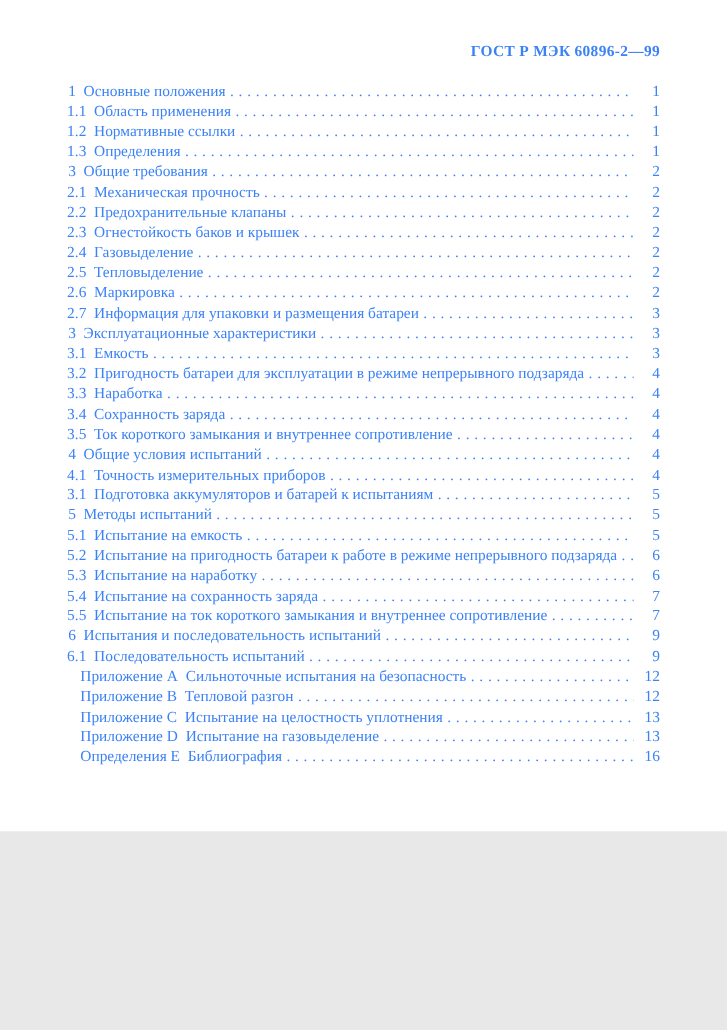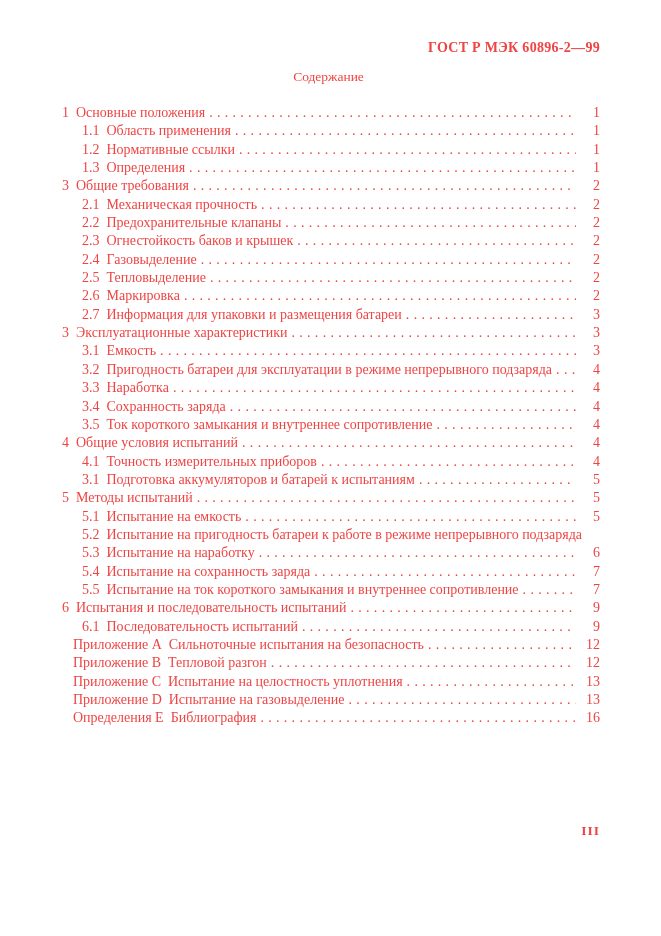--- a/index.html
+++ b/index.html
@@ -1,22 +1,22 @@
 <!DOCTYPE html>
 <html><head>
 <meta charset="utf-8">
 <style>
   html, body { margin: 0; padding: 0; background: #e8e8e8; }
   .page {
     position: relative;
     width: 661px;
-    height: 936px;
+    height: 756px;
     background: #ffffff;
     font-family: "Liberation Serif", "DejaVu Serif", serif;
-    color: #ef4444;
+    color: #3b82f6;
     box-sizing: border-box;
     padding: 40px 61px 0 57px;
     overflow: hidden;
   }
   .doc-code {
     text-align: right;
     font-weight: bold;
     font-size: 14px;
     line-height: 15px;
     letter-spacing: 0.3px;
@@ -32,21 +32,21 @@
     font-size: 14px;
   }
   .toc-row {
     display: flex;
     align-items: baseline;
     line-height: 18.35px;
     height: 18.35px;
     overflow: hidden;
   }
   .toc-row.section  { margin-left: 5px; }
-  .toc-row.sub      { margin-left: 25px; }
+  .toc-row.sub      { margin-left: 4px; }
   .toc-row.appendix { margin-left: 16px; }
   .toc-label {
     white-space: pre;
     flex: 0 0 auto;
   }
   .leader {
     flex: 1 1 auto;
     overflow: hidden;
     white-space: nowrap;
     padding-left: 4px;
@@ -66,21 +66,20 @@
     font-weight: bold;
     letter-spacing: 1px;
     margin-left: 22px;
   }
 </style>
 </head>
 <body>
 
 <div class="page">
   <div class="doc-code">ГОСТ Р МЭК 60896-2—99</div>
-  <div class="toc-title">Содержание</div>
   <div class="toc">
       <div class="toc-row section">
         <span class="toc-label">1  Основные положения</span>
         <span class="leader">. . . . . . . . . . . . . . . . . . . . . . . . . . . . . . . . . . . . . . . . . . . . . . . . . . . . . . . . . . . . . . . . . . . . . . . . . . . . . . . . . . . . . . . . . . . . . . . . . . . . . . . . . . . . . . . . . . . . . . . . . . . . . . . . . . . . . . . . . . . . . . . . . . . . . . . . . . . . . . . . </span>
         <span class="toc-page">1</span>
       </div>
       <div class="toc-row sub">
         <span class="toc-label">1.1  Область применения</span>
         <span class="leader">. . . . . . . . . . . . . . . . . . . . . . . . . . . . . . . . . . . . . . . . . . . . . . . . . . . . . . . . . . . . . . . . . . . . . . . . . . . . . . . . . . . . . . . . . . . . . . . . . . . . . . . . . . . . . . . . . . . . . . . . . . . . . . . . . . . . . . . . . . . . . . . . . . . . . . . . . . . . . . . . </span>
         <span class="toc-page">1</span>

